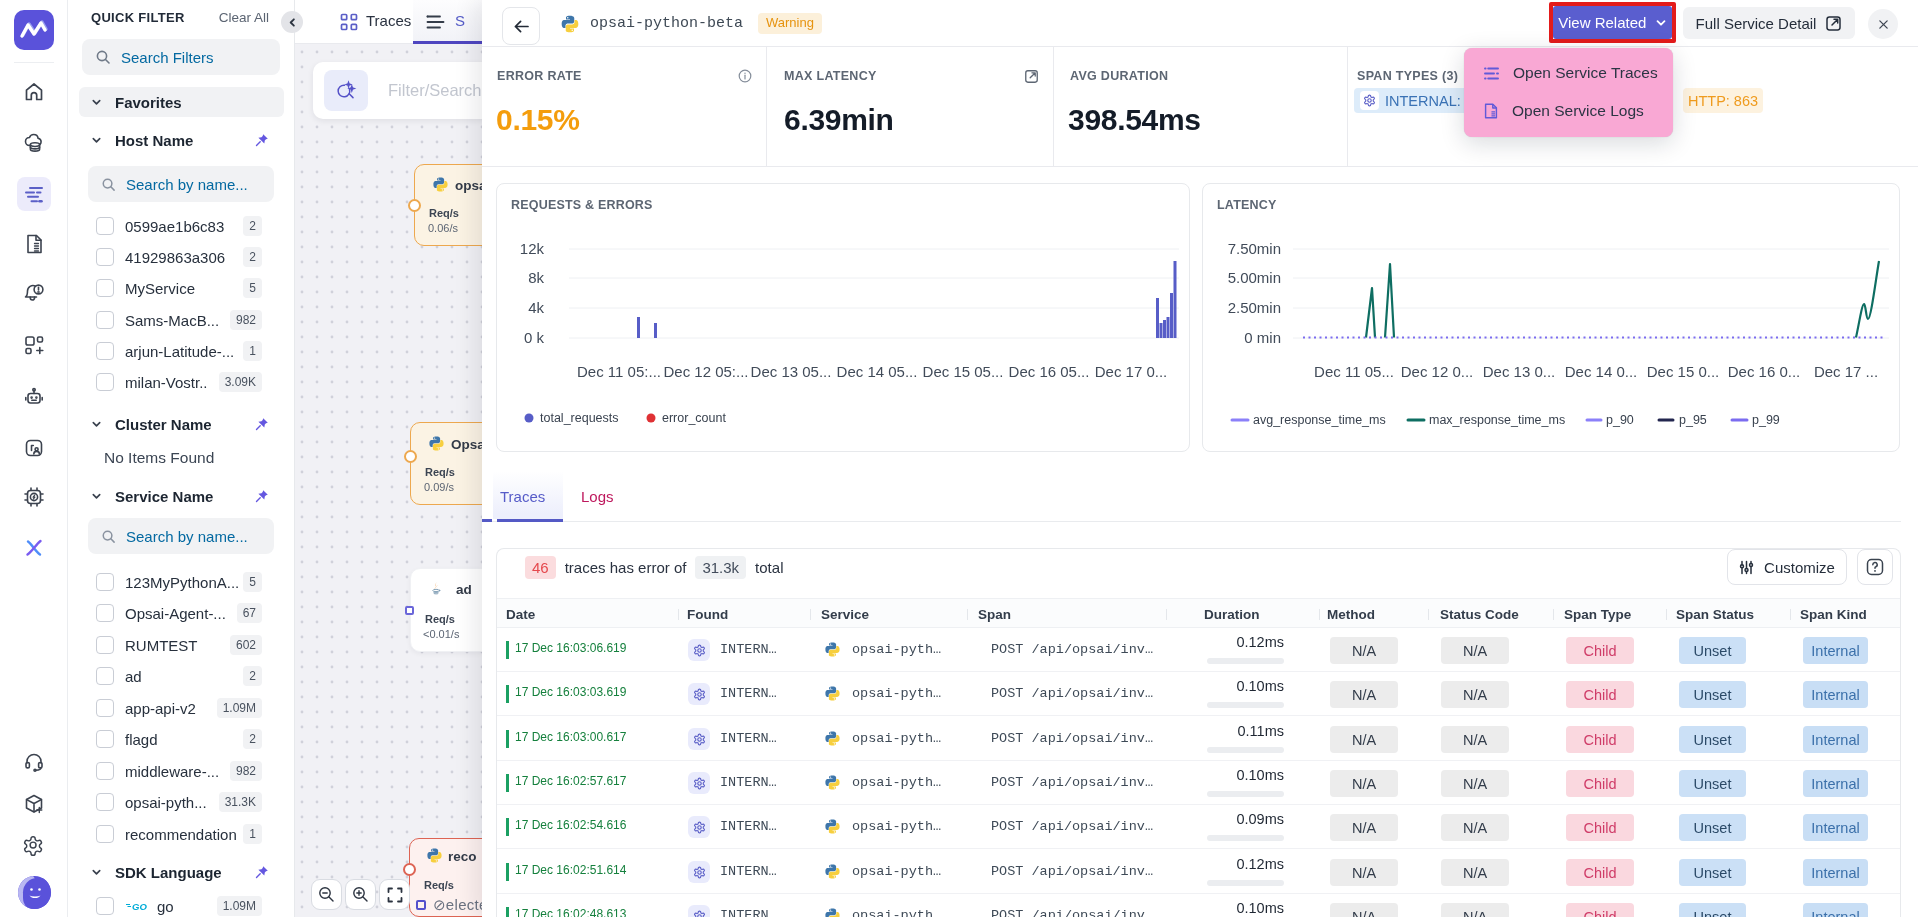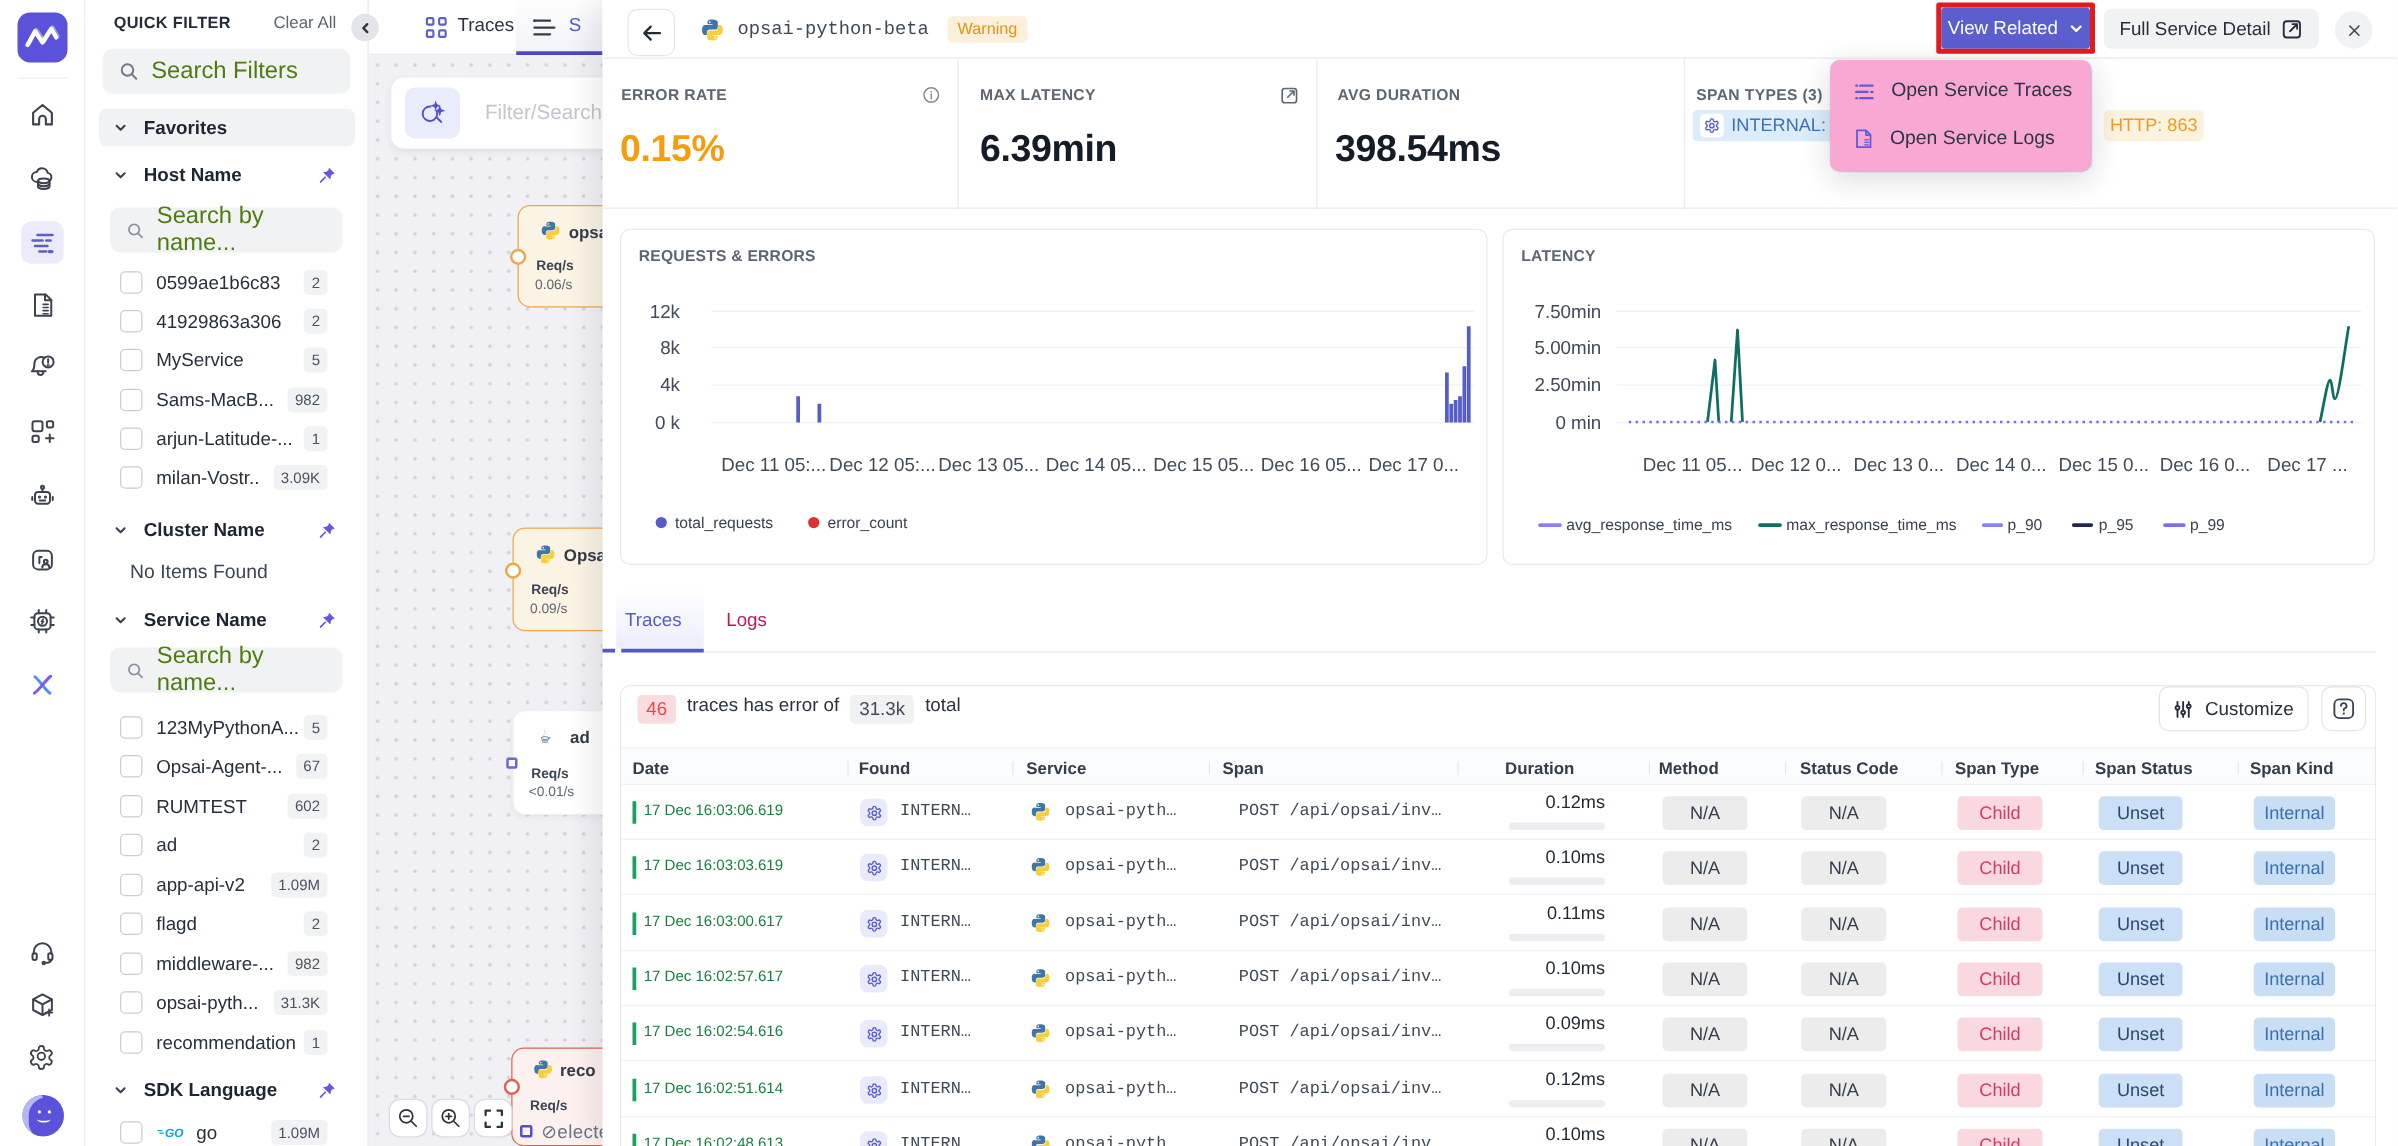--- a/index.html
+++ b/index.html
@@ -7,21 +7,21 @@
 body{font-family:"Liberation Sans",sans-serif;background:#fff;color:#1f2733}
 .abs{position:absolute}
 #app{position:relative;width:1918px;height:917px;overflow:hidden;background:#fff}
 
 #nav{position:absolute;left:0;top:0;width:68px;height:917px;background:#fff;border-right:1px solid #ebedf0;z-index:30}
 .navic{position:absolute;left:22px;width:24px;height:24px}
 
 #filters{position:absolute;left:68px;top:0;width:227px;height:917px;background:#fff;border-right:1px solid #e7e9ec;z-index:25}
 .qtitle{position:absolute;left:23px;top:10px;font-size:13px;font-weight:bold;letter-spacing:.3px;color:#222b38}
 .clearall{position:absolute;right:25px;top:10px;font-size:13.5px;color:#5b6472}
-.searchbox{position:absolute;background:#f1f2f4;border-radius:8px;display:flex;align-items:center;color:#4d7c0f;font-size:19px}
+.searchbox{position:absolute;background:#f1f2f4;border-radius:8px;display:flex;align-items:center;color:#0369a1;font-size:15px}
 .searchbox svg{margin:0 10px 0 13px}
 .secthead{position:absolute;left:23px;right:25px;display:flex;align-items:center}
 .secthead .chev{width:11px;height:11px;margin-right:13px}
 .secthead .t{font-size:15px;font-weight:bold;color:#1c2531}
 .secthead .pin{margin-left:auto}
 .favrow{position:absolute;left:11px;width:205px;height:30px;background:#f1f2f4;border-radius:6px;display:flex;align-items:center;padding-left:12px}
 .fitem{position:absolute;left:28px;width:166px;height:26px;display:flex;align-items:center}
 .cb{width:18px;height:18px;border:1.5px solid #c9cdd5;border-radius:4px;margin-right:11px;flex:none}
 .fname{font-size:15px;color:#27303d;flex:1;white-space:nowrap;overflow:hidden}
 .fcount{background:#f1f2f4;border-radius:4px;font-size:12px;color:#49525f;padding:3px 6px;flex:none}
@@ -592,21 +592,21 @@
     </div>
     <div id="tabs">
       <div class="abs" style="left:0;top:521px;width:1419px;height:1px;background:#e9ebee"></div>
       <div class="tabtraces" style="left:11px;top:471px;width:70px;height:48px"></div>
       <div class="tabline" style="left:0;top:519px;width:10px"></div>
       <div class="tabline" style="left:15px;top:519px;width:66px"></div>
       <div class="tabtxt" style="left:18px;top:488px;color:#565bc8">Traces</div>
       <div class="tabtxt" style="left:99px;top:488px;color:#be185d">Logs</div>
     </div>
     <div id="tcard">
-      <div class="abs" style="left:13px;top:7px;display:flex;align-items:flex-start;font-size:15px;color:#2a3240">
+      <div class="abs" style="left:28px;top:7px;display:flex;align-items:center;font-size:15px;color:#2a3240">
         <span class="numbadge" style="background:#fbdcde;color:#e5484d">46</span>
         <span style="margin:0 9px">traces has error of</span>
         <span class="numbadge" style="background:#eff1f3;color:#424c5b">31.3k</span>
         <span style="margin-left:9px">total</span>
       </div>
       <div class="custbtn" style="left:1230px;top:0px;width:120px;height:36px;justify-content:center"><svg width="15" height="15" viewBox="0 0 15 15" fill="none" stroke="#252e3b" stroke-width="1.5" stroke-linecap="round">
             <path d="M3 1.5 v3.4 M3 7.7 v5.8 M7.5 1.5 v7.1 M7.5 11.4 v2.1 M12 1.5 v2.1 M12 6.4 v7.1"></path>
             <circle cx="3" cy="6.2" r="1.5"></circle>
             <circle cx="7.5" cy="10" r="1.5"></circle>
             <circle cx="12" cy="5" r="1.5"></circle>

